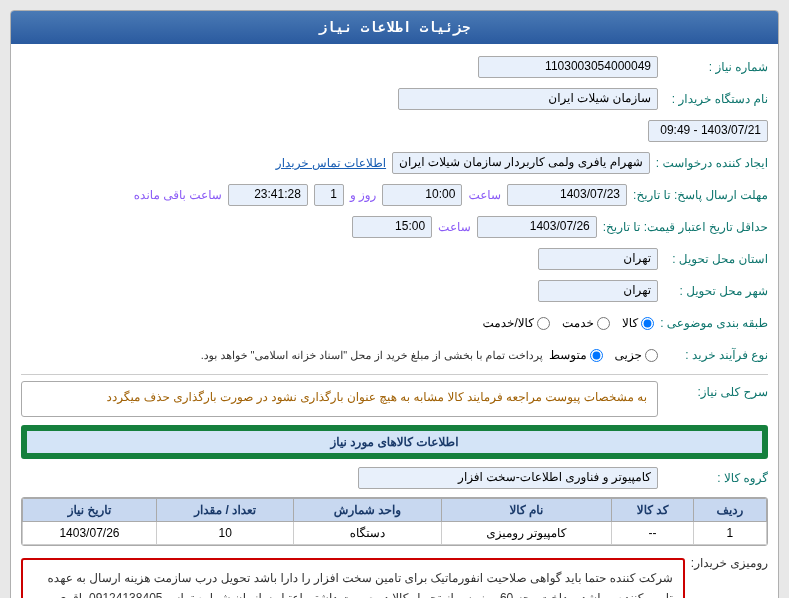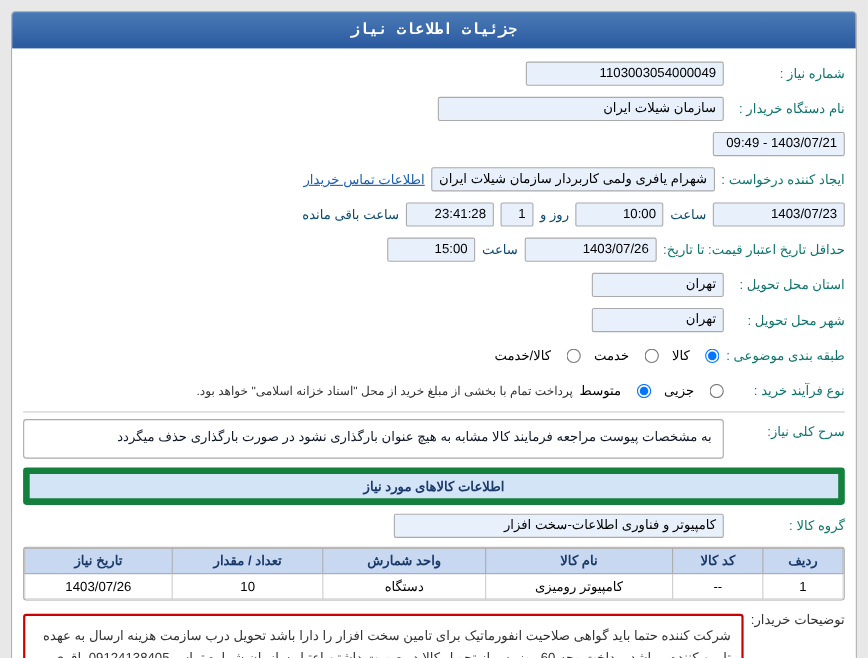--- a/index.html
+++ b/index.html
@@ -66,55 +66,55 @@
       cursor: pointer;
       font-size: 12px;
     }
     .inline-group {
       display: flex;
       align-items: center;
       gap: 6px;
     }
     .small-label {
       font-size: 12px;
-      color: #0c4a6e;
+      color: #8b5cf6;
       white-space: nowrap;
     }
     .section-title {
       background: #d4e4f7;
       border: 6px solid #15803d;
       border-radius: 3px;
       padding: 4px 8px;
       font-size: 12px;
       font-weight: bold;
       color: #1a3a6a;
       margin: 8px 0 6px 0;
       text-align: center;
     }
     .note-box {
       border: 1px solid #aaa;
       border-radius: 3px;
       padding: 6px 10px;
       font-size: 12px;
-      color: #0f172a;
+      color: #a16207;
       background: #fff;
       min-height: 36px;
       line-height: 1.6;
       text-align: right;
     }
     .radio-group {
       display: flex;
       align-items: center;
       gap: 12px;
       direction: rtl;
     }
     .radio-item {
       display: flex;
       align-items: center;
-      gap: 14px;
+      gap: 3px;
       font-size: 12px;
     }
     .table-container {
       border: 1px solid #aaa;
       border-radius: 3px;
       overflow: hidden;
       margin: 6px 0;
     }
     table {
       width: 100%;
@@ -199,20 +199,21 @@
       <span class="label">ایجاد کننده درخواست :</span>
       <div class="inline-group">
         <div class="field field-blue" style="min-width:240px;">
           <span>شهرام یافری ولمی کاربردار سازمان شیلات ایران</span>
         </div>
         <span class="link-blue">اطلاعات تماس خریدار</span>
       </div>
     </div>
 
     <div class="form-row">
+      <span class="label">مهلت ارسال پاسخ: تا تاریخ:</span>
       <div class="inline-group">
         <div class="field field-blue field-small">
           <span>1403/07/23</span>
         </div>
         <span class="small-label">ساعت</span>
         <div class="field field-blue field-xsmall">
           <span>10:00</span>
         </div>
         <span class="small-label">روز و</span>
         <div class="field field-blue" style="min-width:30px;">
@@ -324,20 +325,20 @@
             <td>کامپیوتر رومیزی</td>
             <td>دستگاه</td>
             <td>10</td>
             <td>1403/07/26</td>
           </tr>
         </tbody>
       </table>
     </div>
 
     <div class="form-row" style="align-items:flex-start;margin-top:6px;">
-      <span class="info-box-label">توضیحات خریدار:</span>
+      <span class="info-box-label">رومیزی خریدار:</span>
       <div class="info-box" style="flex:1;">
         <span>شرکت کننده حتما باید گواهی صلاحیت انفورماتیک برای تامین سخت افزار را دارا باشد تحویل درب سازمت هزینه ارسال به عهده تامین کننده میباشد پرداخت وجه 60 روز پس از تحویل کالا در صورت داشتن اعتبار سازمان شماره تماس 09124138405 باقری</span>
       </div>
     </div>
 
   </div>
 </div>
 
 </body></html>

